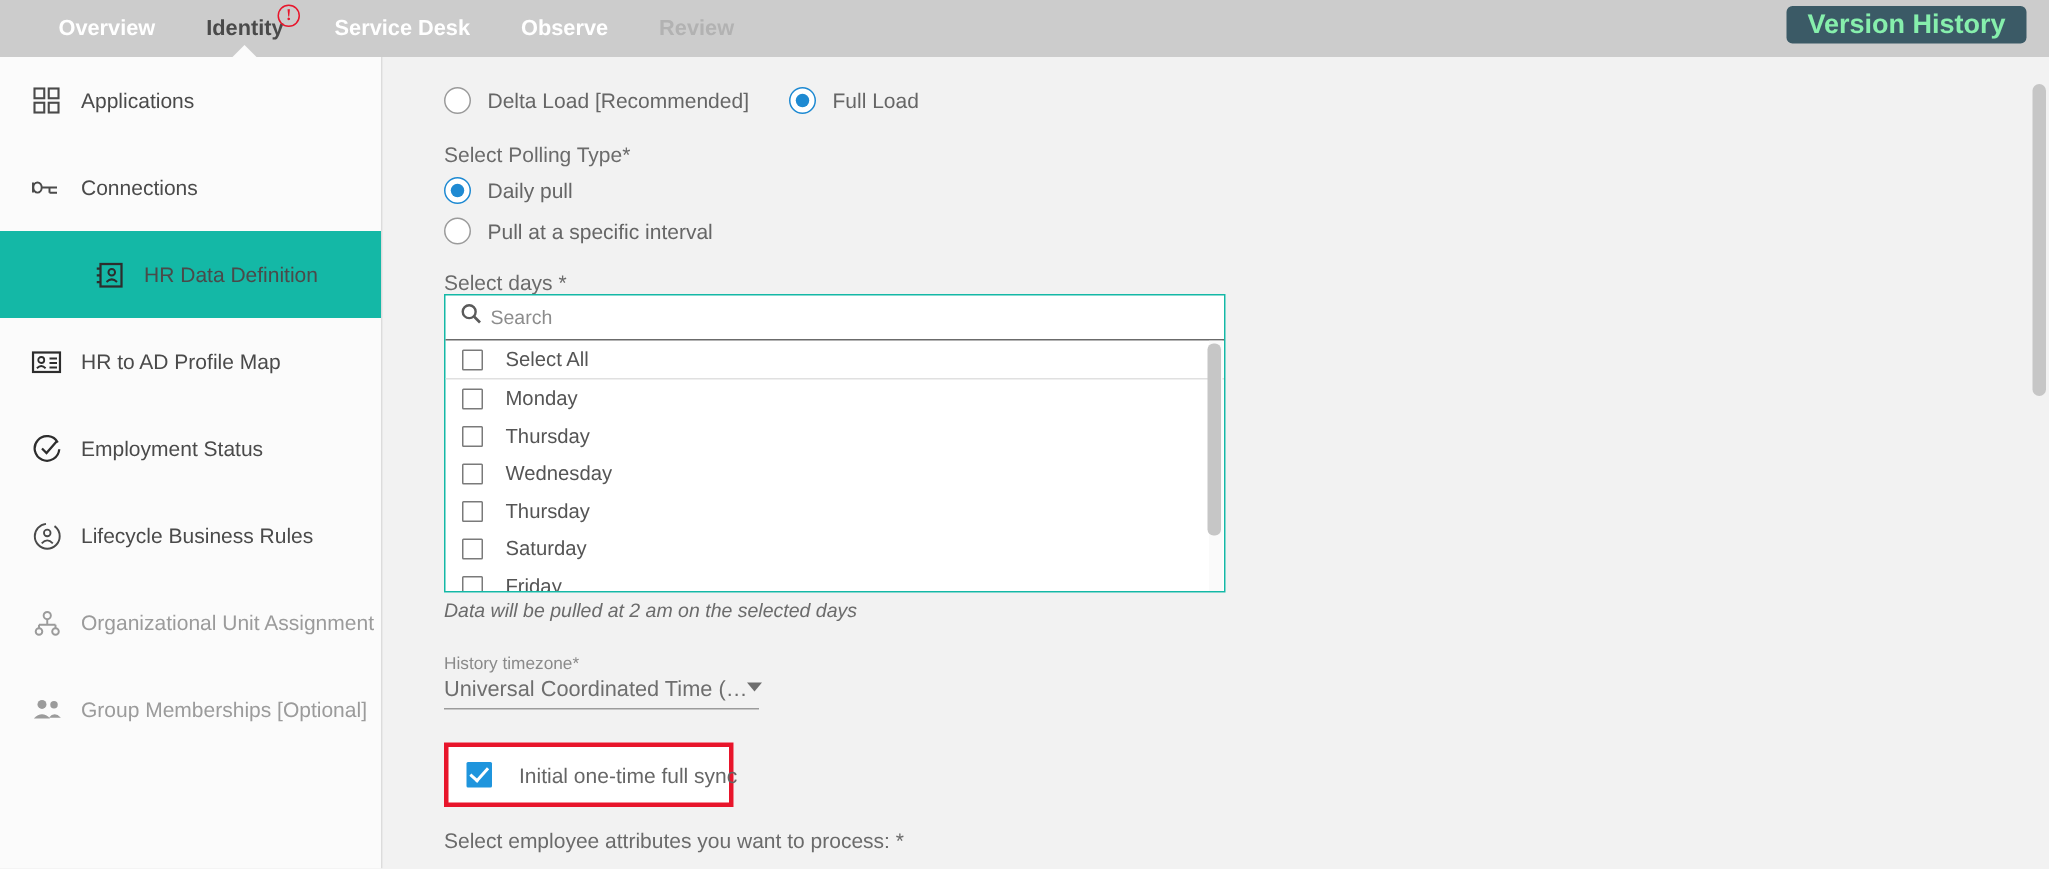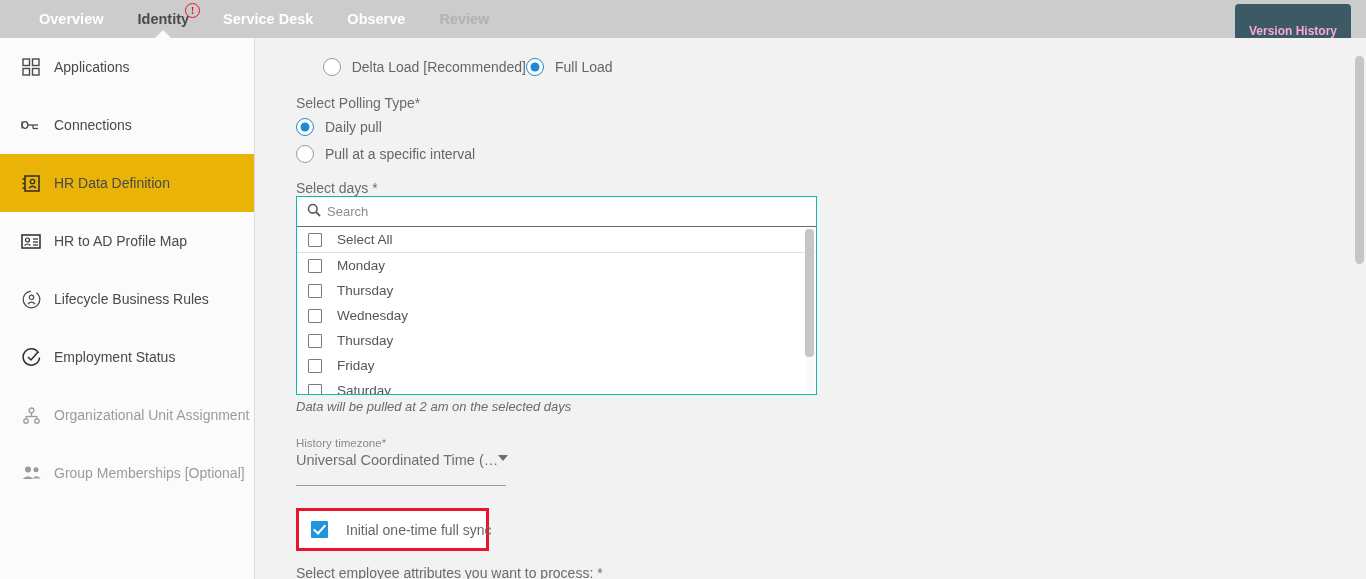--- a/index.html
+++ b/index.html
@@ -35,62 +35,62 @@
     font-family: "Liberation Serif", serif;
   }
   .nav-arrow {
     position: absolute; bottom: -1px; left: 50%; transform: translateX(-50%);
     width: 0; height: 0;
     border-left: 9px solid transparent; border-right: 9px solid transparent;
     border-bottom: 9px solid #fbfbfb;
   }
   .version-btn {
     position: absolute; right: 15px; top: 4px;
-    background: #3b5a66; color: #f9a8d4;
-    font-size: 12px; font-weight: bold;
+    background: #3b5a66; color: #86efac;
+    font-size: 18px; font-weight: bold;
     border: none; border-radius: 4px;
-    padding: 20px 14px; cursor: pointer;
+    padding: 2px 14px; cursor: pointer;
     font-family: "Liberation Sans", sans-serif;
   }
 
   
   .sidebar {
     position: absolute; top: 38px; left: 0; width: 255px; height: 541px;
     background: #fbfbfb;
     border-right: 1px solid #dcdcdc;
     overflow: hidden;
   }
   .side-item {
     display: flex; align-items: center;
     height: 58px; padding-left: 20px;
     font-size: 14px; color: #4a4a4a;
     cursor: pointer;
   }
-  .side-item.selected { background: #eab308; }
+  .side-item.selected { background: #14b8a6; justify-content: center; }
   .side-item.disabled { color: #9b9b9b; cursor: default; }
   .side-icon {
     width: 22px; height: 22px; margin-right: 12px;
     display: flex; align-items: center; justify-content: center;
     flex: 0 0 22px;
   }
   .side-icon svg { display: block; }
 
   
   .main {
     position: absolute; top: 38px; left: 274px;
     width: 1092px; height: 541px;
     background: #f2f2f2;
     overflow: hidden;
   }
   .content { position: relative; padding: 0 0 0 22px; }
 
   .cut-row { height: 10px; overflow: hidden; }
 
   .radio-row { display: flex; align-items: center; height: 30px; margin-top: 4px; }
-  .radio-opt { display: flex; align-items: center; cursor: pointer; justify-content: flex-end; }
+  .radio-opt { display: flex; align-items: center; cursor: pointer; }
   .radio {
     width: 18px; height: 18px; border-radius: 50%;
     border: 1.7px solid #9b9b9b; background: #fff;
     position: relative; flex: 0 0 18px;
   }
   .radio.on { border-color: #1f8ad2; }
   .radio.on::after {
     content: ""; position: absolute; left: 50%; top: 50%;
     transform: translate(-50%,-50%);
     width: 9px; height: 9px; border-radius: 50%; background: #1f8ad2;
@@ -129,21 +129,21 @@
     position: absolute; top: 2px; right: 1px; width: 9px; height: 128px;
     background: #c6c6c6; border-radius: 4px;
   }
 
   .helper { font-size: 13px; color: #6b6b6b; font-style: italic; margin-top: 4px; }
 
   .select-field { margin-top: 23px; width: 210px; }
   .select-small-label { font-size: 11.5px; color: #8a8a8a; }
   .select-row {
     display: flex; align-items: center; justify-content: space-between;
-    border-bottom: 1px solid #9b9b9b; padding-bottom: 17px; margin-top: 3px;
+    border-bottom: 1px solid #9b9b9b; padding-bottom: 4px; margin-top: 3px;
     cursor: pointer;
   }
   .select-value { font-size: 14.5px; color: #6e6e6e; white-space: nowrap; }
   .caret {
     width: 0; height: 0; margin-bottom: 5px;
     border-left: 5px solid transparent; border-right: 5px solid transparent;
     border-top: 6px solid #6e6e6e;
   }
 
   .hl-wrap {
@@ -254,36 +254,36 @@
             <line x1="12" y1="8" x2="17" y2="8" stroke="#2d2d2d" stroke-width="1.2"></line>
             <line x1="12" y1="11" x2="17" y2="11" stroke="#2d2d2d" stroke-width="1.2"></line>
           </svg>
       </span>
       <span>HR to AD Profile Map</span>
     </div>
 
     <div class="side-item">
       <span class="side-icon">
         <svg width="19" height="19" viewBox="0 0 19 19">
+            <path d="M16.5 5 A8.2 8.2 0 1 0 17.5 9.5" fill="none" stroke="#2d2d2d" stroke-width="1.5"></path>
+            <path d="M6 9 l3 3 l7 -8" fill="none" stroke="#2d2d2d" stroke-width="1.5"></path>
+          </svg>
+      </span>
+      <span>Employment Status</span>
+    </div>
+
+    <div class="side-item">
+      <span class="side-icon">
+        <svg width="19" height="19" viewBox="0 0 19 19">
             <circle cx="9.5" cy="9.5" r="8.3" fill="none" stroke="#4a4a4a" stroke-width="1.3" stroke-dasharray="38 6"></circle>
             <circle cx="9.5" cy="7.3" r="2.2" fill="none" stroke="#4a4a4a" stroke-width="1.2"></circle>
             <path d="M5.8 14.2 q3.7 -4 7.4 0" fill="none" stroke="#4a4a4a" stroke-width="1.2"></path>
           </svg>
       </span>
       <span>Lifecycle Business Rules</span>
-    </div>
-
-    <div class="side-item">
-      <span class="side-icon">
-        <svg width="19" height="19" viewBox="0 0 19 19">
-            <path d="M16.5 5 A8.2 8.2 0 1 0 17.5 9.5" fill="none" stroke="#2d2d2d" stroke-width="1.5"></path>
-            <path d="M6 9 l3 3 l7 -8" fill="none" stroke="#2d2d2d" stroke-width="1.5"></path>
-          </svg>
-      </span>
-      <span>Employment Status</span>
     </div>
 
     <div class="side-item disabled">
       <span class="side-icon">
         <svg width="19" height="17" viewBox="0 0 19 17">
             <circle cx="9.5" cy="3.4" r="2.4" fill="none" stroke="#9b9b9b" stroke-width="1.3"></circle>
             <circle cx="4" cy="14" r="2.2" fill="none" stroke="#9b9b9b" stroke-width="1.3"></circle>
             <circle cx="15" cy="14" r="2.2" fill="none" stroke="#9b9b9b" stroke-width="1.3"></circle>
             <line x1="9.5" y1="6" x2="9.5" y2="9.5" stroke="#9b9b9b" stroke-width="1.3"></line>
             <line x1="4" y1="9.5" x2="15" y2="9.5" stroke="#9b9b9b" stroke-width="1.3"></line>
@@ -366,25 +366,25 @@
           <div class="opt-row">
             <span class="cbox"></span>
             <span class="opt-label">Wednesday</span>
           </div>
           <div class="opt-row">
             <span class="cbox"></span>
             <span class="opt-label">Thursday</span>
           </div>
           <div class="opt-row">
             <span class="cbox"></span>
+            <span class="opt-label">Saturday</span>
+          </div>
+          <div class="opt-row">
+            <span class="cbox"></span>
             <span class="opt-label">Friday</span>
-          </div>
-          <div class="opt-row">
-            <span class="cbox"></span>
-            <span class="opt-label">Saturday</span>
           </div>
           <div class="inner-scroll-track">
             <div class="inner-scroll-thumb"></div>
           </div>
         </div>
       </div>
 
       <div class="helper">Data will be pulled at 2 am on the selected days</div>
 
       <div class="select-field">

